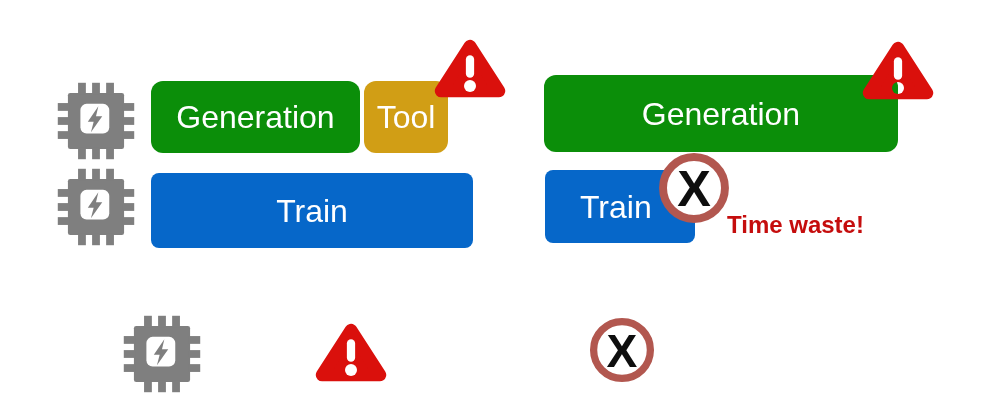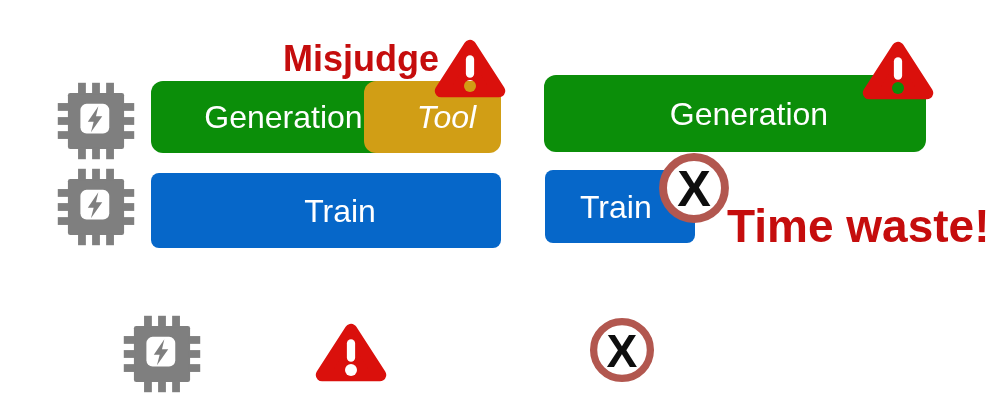--- a/index.html
+++ b/index.html
@@ -14,38 +14,37 @@
   .bar {
     position: absolute;
     display: flex;
     align-items: center;
     justify-content: center;
     border-radius: 12px;
     color: var(--bar-text);
     font-size: 32px;
     z-index: 1;
     line-height: 1;
-    padding-left: 28px;
   }
   .bar-green { background: var(--green); }
   .bar-gold  { background: var(--gold); }
   .bar-blue  { background: var(--blue); border-radius: 8px; }
   .icon { position: absolute; }
   .icon svg { display: block; width: 100%; height: 100%; }
   .z3 { z-index: 3; }
   .annotation {
     position: absolute;
     color: var(--text-red);
     font-weight: bold;
     line-height: 1;
     white-space: nowrap;
     z-index: 4;
   }
   #misjudge-label  { left: 283px; top: 41px;  font-size: 36px; }
-  #timewaste-label { left: 727px; top: 203px; font-size: 46px; }
+  #timewaste-label { left: 727px; top: 213px; font-size: 24px; }
 </style>
 </head>
 <body>
 
 <div class="canvas">
 
   <div class="icon" style="left:57px; top:82px; width:78px; height:78px;">
     <svg viewBox="0 0 100 100">
       <mask id="gpu-m1" maskUnits="userSpaceOnUse">
         <rect width="100" height="100" fill="#fff"></rect>
@@ -92,29 +91,28 @@
           <rect x="84" y="63" width="15" height="10"></rect>
       </g>
       <path d="M53 31 L39.5 51 L47 51 L43.5 64.5 L58 44 L50 44 Z" fill="var(--gray)"></path>
     </svg>
   </div>
 
   <div class="bar bar-green" style="left:151px; top:81px; width:209px; height:72px;">
     <span>Generation</span>
   </div>
 
-  <div class="bar bar-gold" style="left:364px; top:81px; width:109px; height:72px;font-style:italic;">
+  <div class="bar bar-gold" style="left:364px; top:81px; width:84px; height:72px;">
     <span>Tool</span>
   </div>
 
   <div class="bar bar-blue" style="left:151px; top:173px; width:322px; height:75px;">
     <span>Train</span>
   </div>
 
-  <div class="annotation" id="misjudge-label">Misjudge</div>
 
   <div class="icon z3" style="left:431px; top:38px; width:78px; height:60px;">
     <svg viewBox="0 0 100 80">
       <mask id="tri-m1" maskUnits="userSpaceOnUse">
         <rect width="100" height="80" fill="#fff"></rect>
         <circle cx="50" cy="64" r="8" fill="#000"></circle>
       </mask>
       <g mask="url(#tri-m1)">
         <path d="M50 11 L88.5 70.5 L11.5 70.5 Z" fill="var(--warn-red)" stroke="var(--warn-red)" stroke-width="17" stroke-linejoin="round"></path>
       </g>

